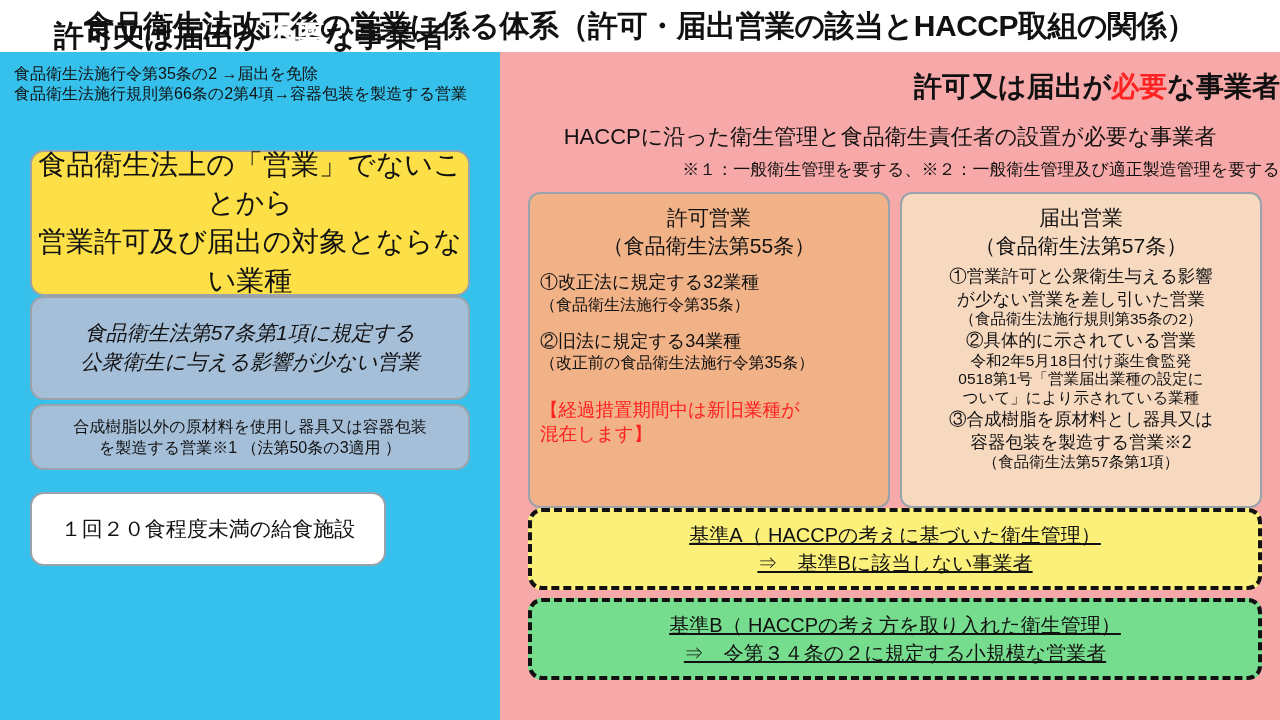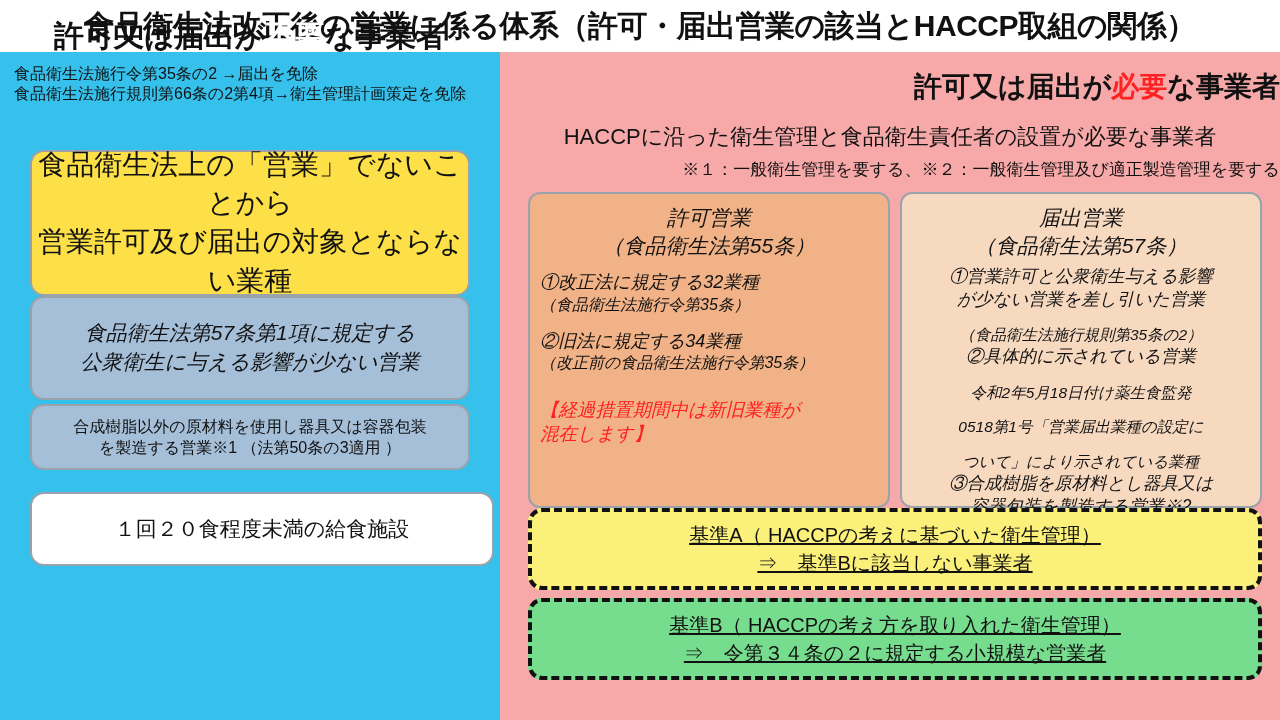--- a/index.html
+++ b/index.html
@@ -98,21 +98,21 @@
     top: 404px;
     width: 440px;
     height: 66px;
     background: #a6bfd9;
     font-size: 16px;
     line-height: 1.32;
   }
   .lbox4 {
     left: 30px;
     top: 492px;
-    width: 464px;
+    width: 356px;
     height: 74px;
     background: #ffffff;
     font-size: 21px;
   }
   
   .right-panel {
     position: absolute;
     left: 500px;
     top: 52px;
     width: 780px;
@@ -152,21 +152,20 @@
     font-size: 17px;
     color: #111111;
     white-space: nowrap;
   }
   .col {
     position: absolute;
     box-sizing: border-box;
     border: 2px solid #9aa2ab;
     border-radius: 12px;
     color: #111111;
-    font-style: italic;
   }
   .col-left {
     left: 528px;
     top: 192px;
     width: 362px;
     height: 316px;
     background: #f0b286;
   }
   .col-right {
     left: 900px;
@@ -194,21 +193,20 @@
     text-align: center;
   }
   .indent {
     font-size: 16px;
     display: block;
   }
   .small {
     font-size: 15.5px;
     display: block;
     line-height: 1.22;
-    margin-top: 16px;
   }
   .gap {
     height: 14px;
   }
   .warn {
     color: #ff2020;
     font-size: 18.5px;
     line-height: 1.30;
     margin-top: 24px;
     padding: 0 10px;
@@ -250,21 +248,21 @@
 
   <div class="title">食品衛生法改正後の営業に係る体系（許可・届出営業の該当とHACCP取組の関係）</div>
 
   <div class="left-panel"></div>
 
   <div class="left-heading">
     <span>許可又は届出が</span><span class="hl">不要</span><span>な事業者</span>
   </div>
 
   <div class="left-note" style="white-space: pre-line;">食品衛生法施行令第35条の2 →届出を免除
-食品衛生法施行規則第66条の2第4項→衛生管理計画策定を免除</div>
+食品衛生法施行規則第66条の2第4項→容器包装を製造する営業</div>
 
   <div class="box lbox1">
     <div>
       <div>食品衛生法上の「営業」でないことから</div>
       <div>営業許可及び届出の対象とならない業種</div>
     </div>
   </div>
 
   <div class="box lbox2">
     <div>

